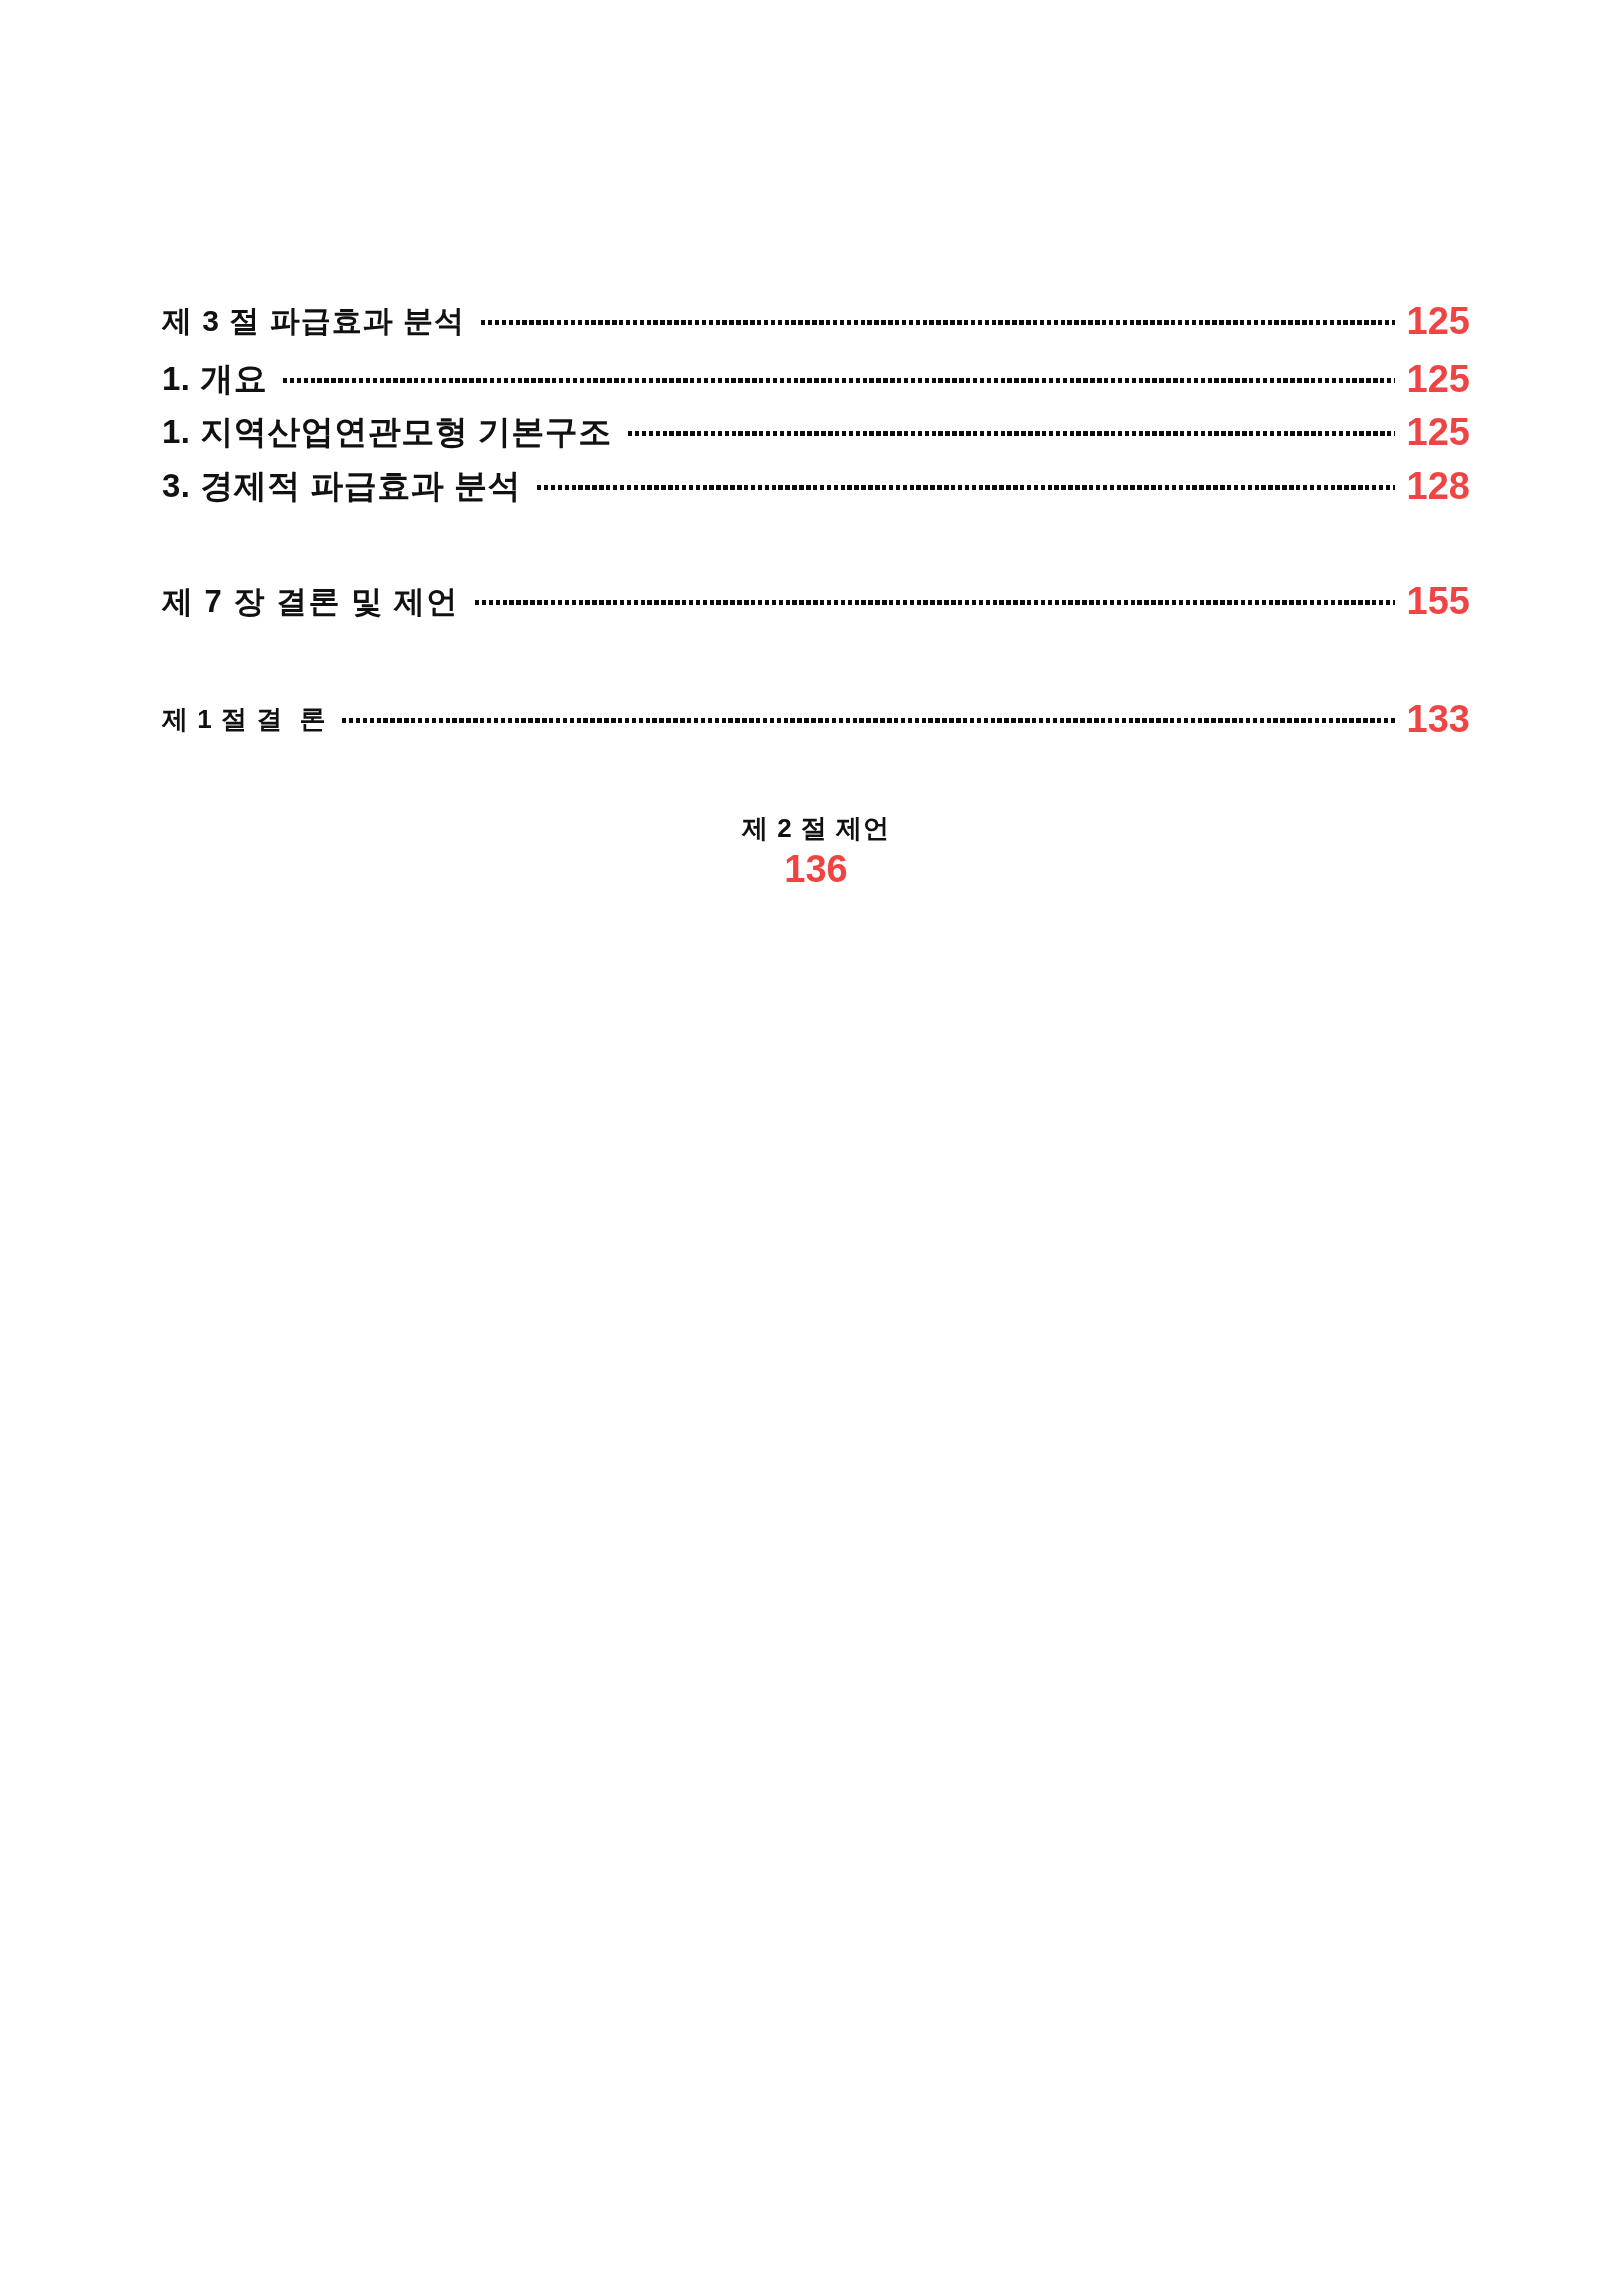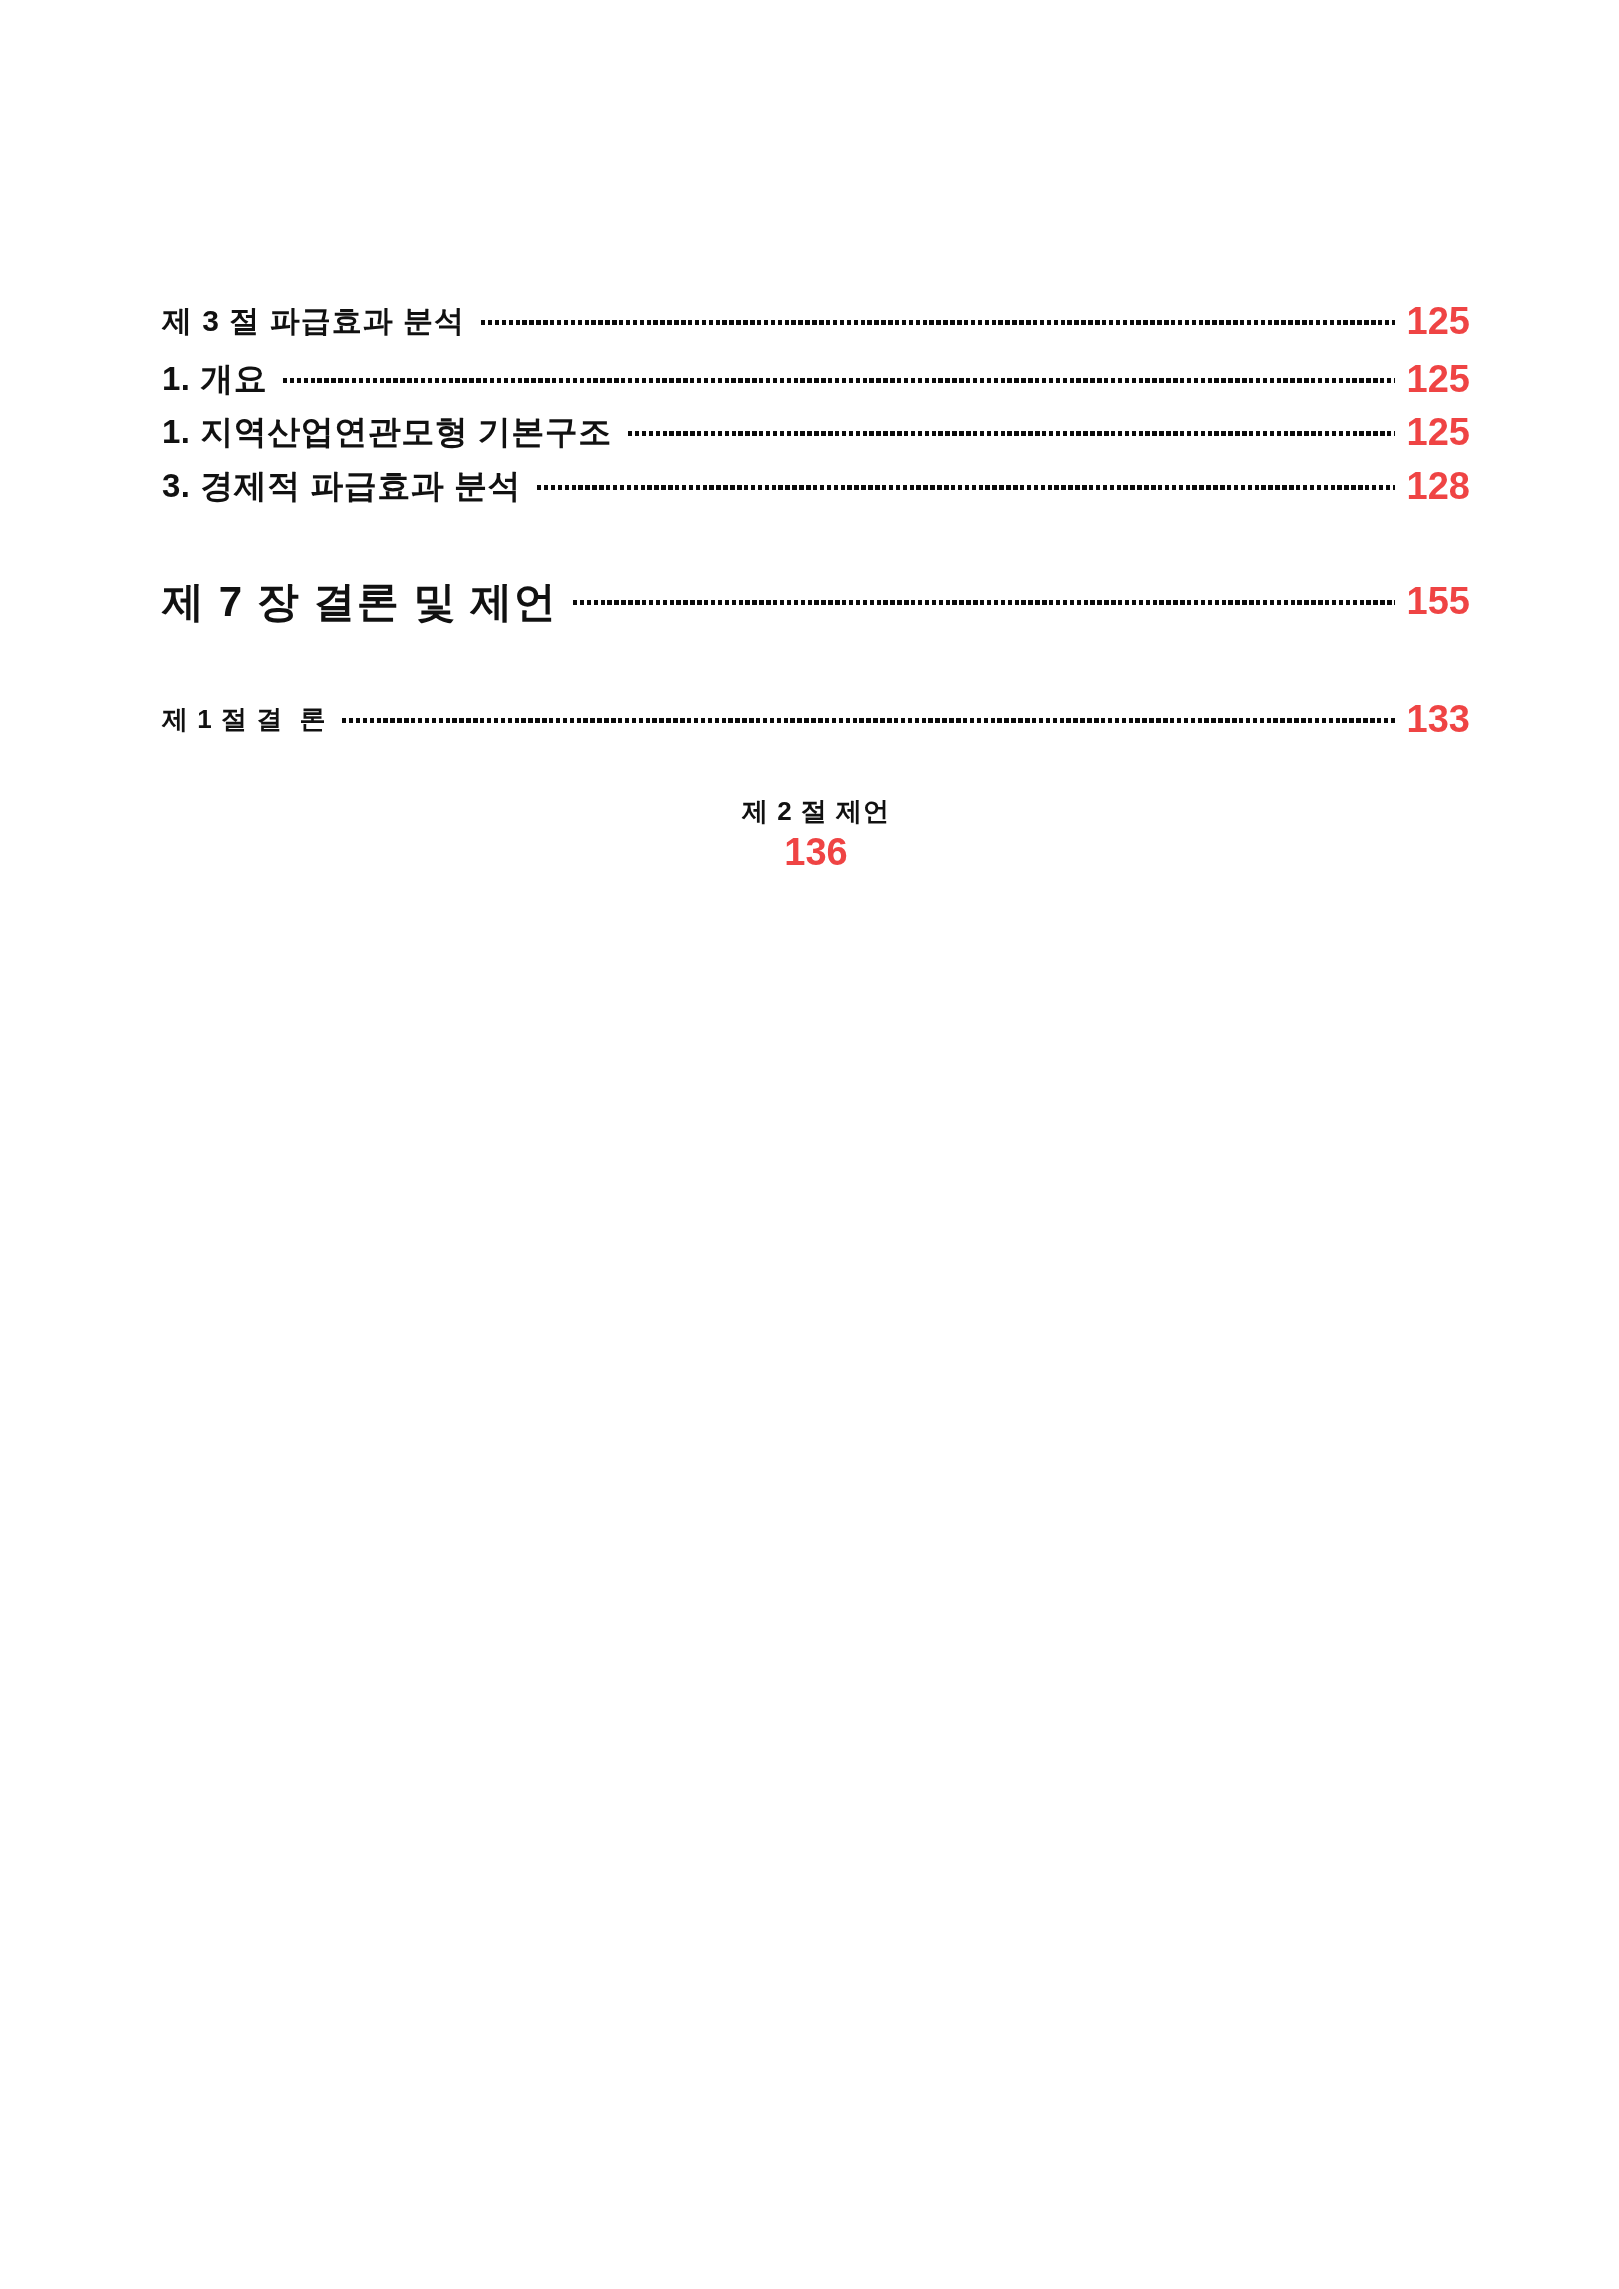--- a/index.html
+++ b/index.html
@@ -18,35 +18,34 @@
     box-sizing: border-box;
     width: 1619px;
     height: 2290px;
     padding: 299px 149px 0 162px;
     background: #ffffff;
   }
   .toc-row {
     display: flex;
     align-items: center;
     width: 100%;
-    justify-content: center;
   }
   .toc-label {
     white-space: pre;
     font-weight: bold;
     color: #111111;
     flex: 0 0 auto;
   }
   .row-section { height: 45px; }
   .row-section .toc-label { font-size: 30px; letter-spacing: 1px; }
   .row-item { height: 39px; margin-top: 15.7px; }
   .row-item .toc-label { font-size: 33px; letter-spacing: 0.5px; }
   .row-item + .row-item { margin-top: 14.7px; }
   .row-chapter { height: 49px; margin-top: 71px; }
-  .row-chapter .toc-label { font-size: 42px; letter-spacing: 1.5px; }
+  .row-chapter .toc-label { font-size: 31px; letter-spacing: 1.5px; }
   .row-section-lower { height: 45px; margin-top: 71px; }
   .row-section-lower .toc-label { font-size: 26px; letter-spacing: 1px; }
   .row-section-lower.last { margin-top: 69px; flex-direction: column; }
   .leader {
     flex: 1 1 auto;
     height: 4.9px;
     margin: 2px 11.8px 0 15.7px;
     background-image: repeating-linear-gradient(
       to right,
       #0b0b0b 0px,

